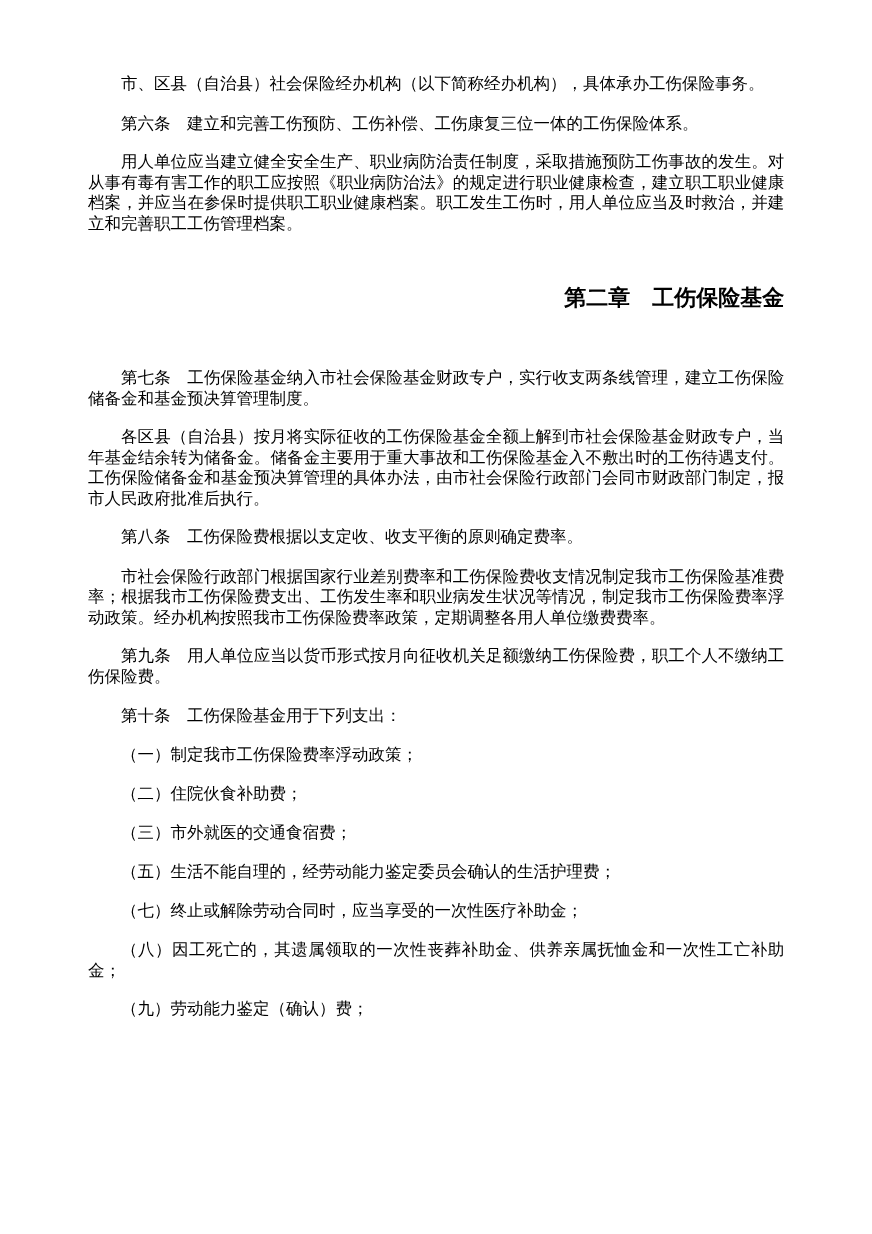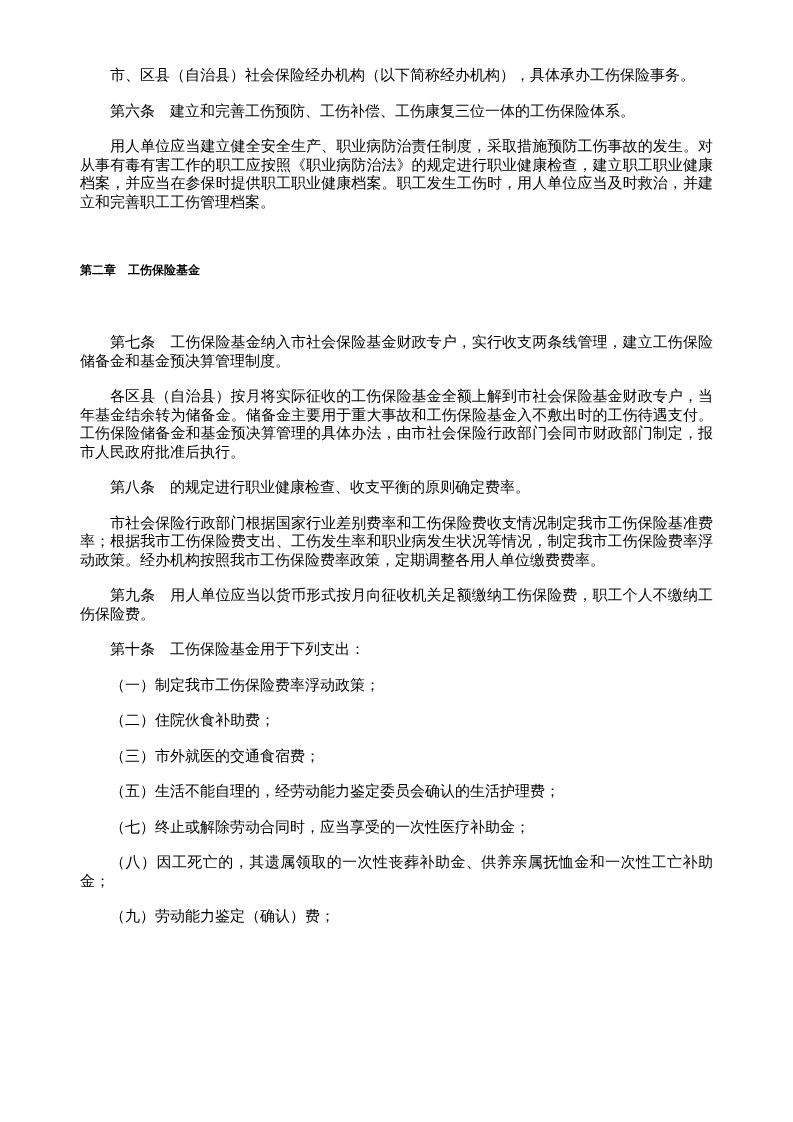--- a/index.html
+++ b/index.html
@@ -9,51 +9,51 @@
   }
   .page {
     position: relative;
     width: 793px;
     height: 1122px;
     margin: 0;
     box-sizing: border-box;
     padding: 68px 80px 0 80px;
     background: #ffffff;
     color: #000000;
-    font-family: Liberation Mono, monospace;
+    font-family: Liberation Serif, serif;
     overflow: hidden;
   }
   .para {
     font-size: 15px;
     line-height: 18.5px;
     text-align: justify;
     text-indent: 2em;
     margin: 0 0 17px 0;
     word-break: break-all;
   }
   .chapter-heading {
-    font-size: 12px;
+    font-size: 20px;
     line-height: 19px;
     font-weight: 700;
-    text-align: left;
+    text-align: right;
     text-indent: 0;
     margin: 49px 0 54px 0;
   }
 </style>
 </head>
 <body>
 
 <div class="page">
   <p class="para">市、区县（自治县）社会保险经办机构（以下简称经办机构），具体承办工伤保险事务。</p>
   <p class="para">第六条　建立和完善工伤预防、工伤补偿、工伤康复三位一体的工伤保险体系。</p>
   <p class="para">用人单位应当建立健全安全生产、职业病防治责任制度，采取措施预防工伤事故的发生。对从事有毒有害工作的职工应按照《职业病防治法》的规定进行职业健康检查，建立职工职业健康档案，并应当在参保时提供职工职业健康档案。职工发生工伤时，用人单位应当及时救治，并建立和完善职工工伤管理档案。</p>
   <h2 class="para chapter-heading">第二章　工伤保险基金</h2>
   <p class="para">第七条　工伤保险基金纳入市社会保险基金财政专户，实行收支两条线管理，建立工伤保险储备金和基金预决算管理制度。</p>
   <p class="para">各区县（自治县）按月将实际征收的工伤保险基金全额上解到市社会保险基金财政专户，当年基金结余转为储备金。储备金主要用于重大事故和工伤保险基金入不敷出时的工伤待遇支付。工伤保险储备金和基金预决算管理的具体办法，由市社会保险行政部门会同市财政部门制定，报市人民政府批准后执行。</p>
-  <p class="para">第八条　的规定进行职业健康检查、收支平衡的原则确定费率。</p>
+  <p class="para">第八条　工伤保险费根据以支定收、收支平衡的原则确定费率。</p>
   <p class="para">市社会保险行政部门根据国家行业差别费率和工伤保险费收支情况制定我市工伤保险基准费率；根据我市工伤保险费支出、工伤发生率和职业病发生状况等情况，制定我市工伤保险费率浮动政策。经办机构按照我市工伤保险费率政策，定期调整各用人单位缴费费率。</p>
   <p class="para">第九条　用人单位应当以货币形式按月向征收机关足额缴纳工伤保险费，职工个人不缴纳工伤保险费。</p>
   <p class="para">第十条　工伤保险基金用于下列支出：</p>
   <p class="para">（一）制定我市工伤保险费率浮动政策；</p>
   <p class="para">（二）住院伙食补助费；</p>
   <p class="para">（三）市外就医的交通食宿费；</p>
   <p class="para">（五）生活不能自理的，经劳动能力鉴定委员会确认的生活护理费；</p>
   <p class="para">（七）终止或解除劳动合同时，应当享受的一次性医疗补助金；</p>
   <p class="para">（八）因工死亡的，其遗属领取的一次性丧葬补助金、供养亲属抚恤金和一次性工亡补助金；</p>
   <p class="para">（九）劳动能力鉴定（确认）费；</p>

